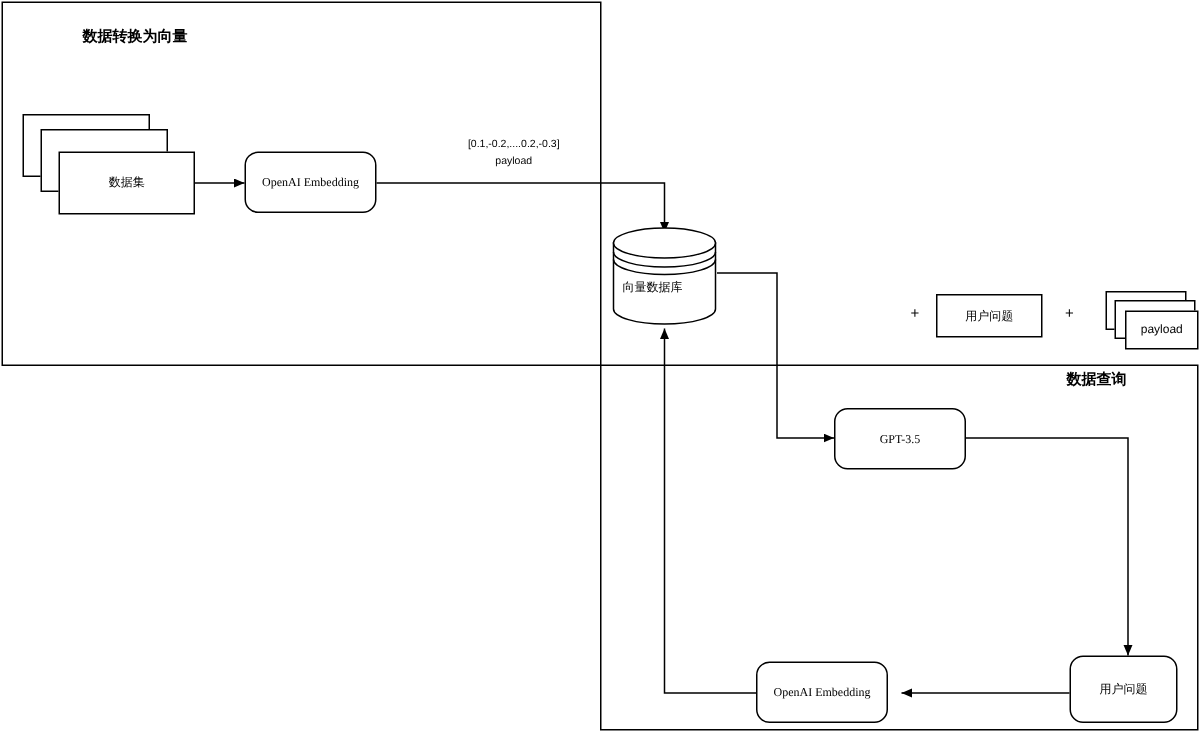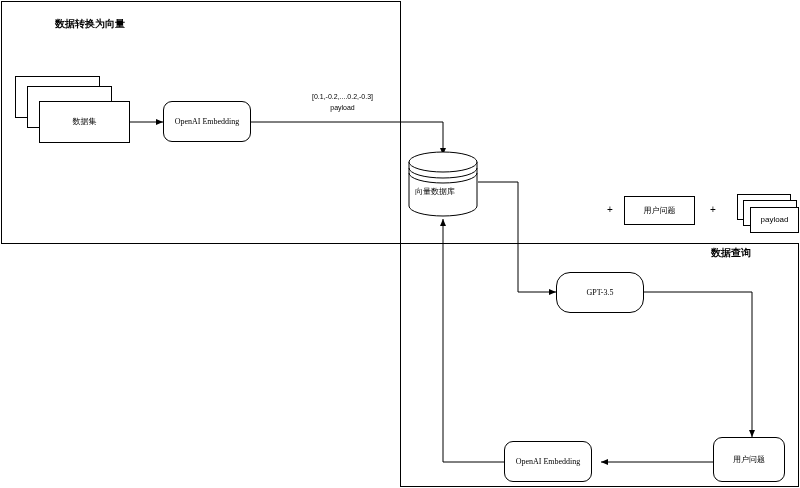--- a/index.html
+++ b/index.html
@@ -154,21 +154,21 @@
   </div>
 
   <div class="plus" style="left:710px; top:204px;">+</div>
 
   <div class="stack-back" style="left:737px; top:194px; width:54px; height:26px;"></div>
   <div class="stack-back" style="left:743px; top:200px; width:54px; height:26px;"></div>
   <div class="node" style="left:750px; top:207px; width:49px; height:26px;">
     <span class="node-label">payload</span>
   </div>
 
-  <div class="node rounded" style="left:556px; top:272px; width:88px; height:41px;border-radius:14px;">
+  <div class="node rounded" style="left:556px; top:272px; width:88px; height:41px;">
     <span class="node-label">GPT-3.5</span>
   </div>
 
   <div class="node rounded" style="left:504px; top:441px; width:88px; height:41px;">
     <span class="node-label">OpenAI Embedding</span>
   </div>
 
   <div class="node rounded" style="left:713px; top:437px; width:72px; height:45px;">
     <span class="node-label">用户问题</span>
   </div>

